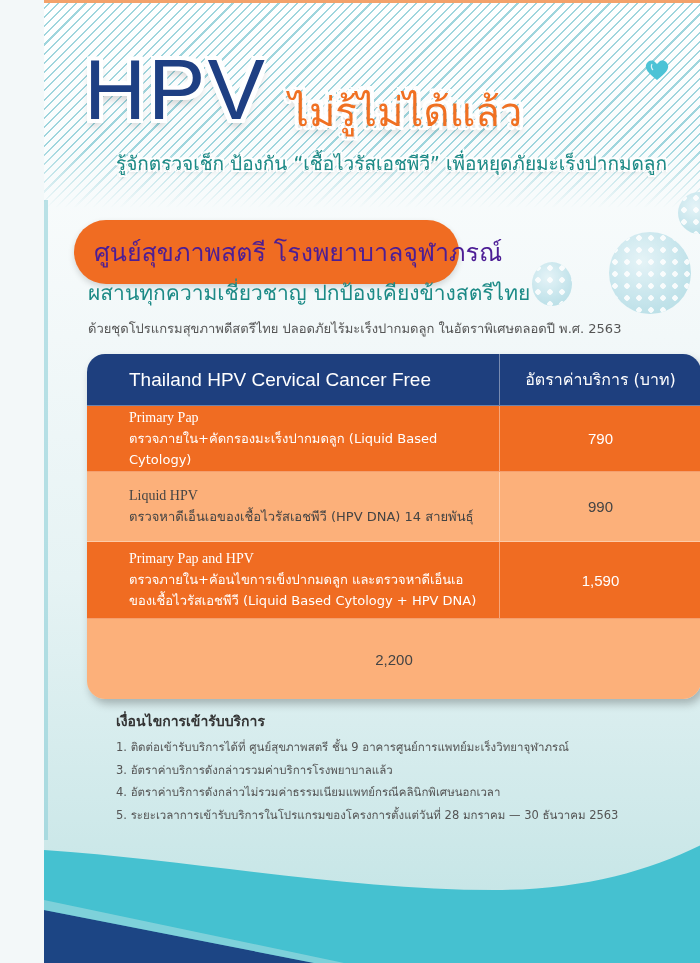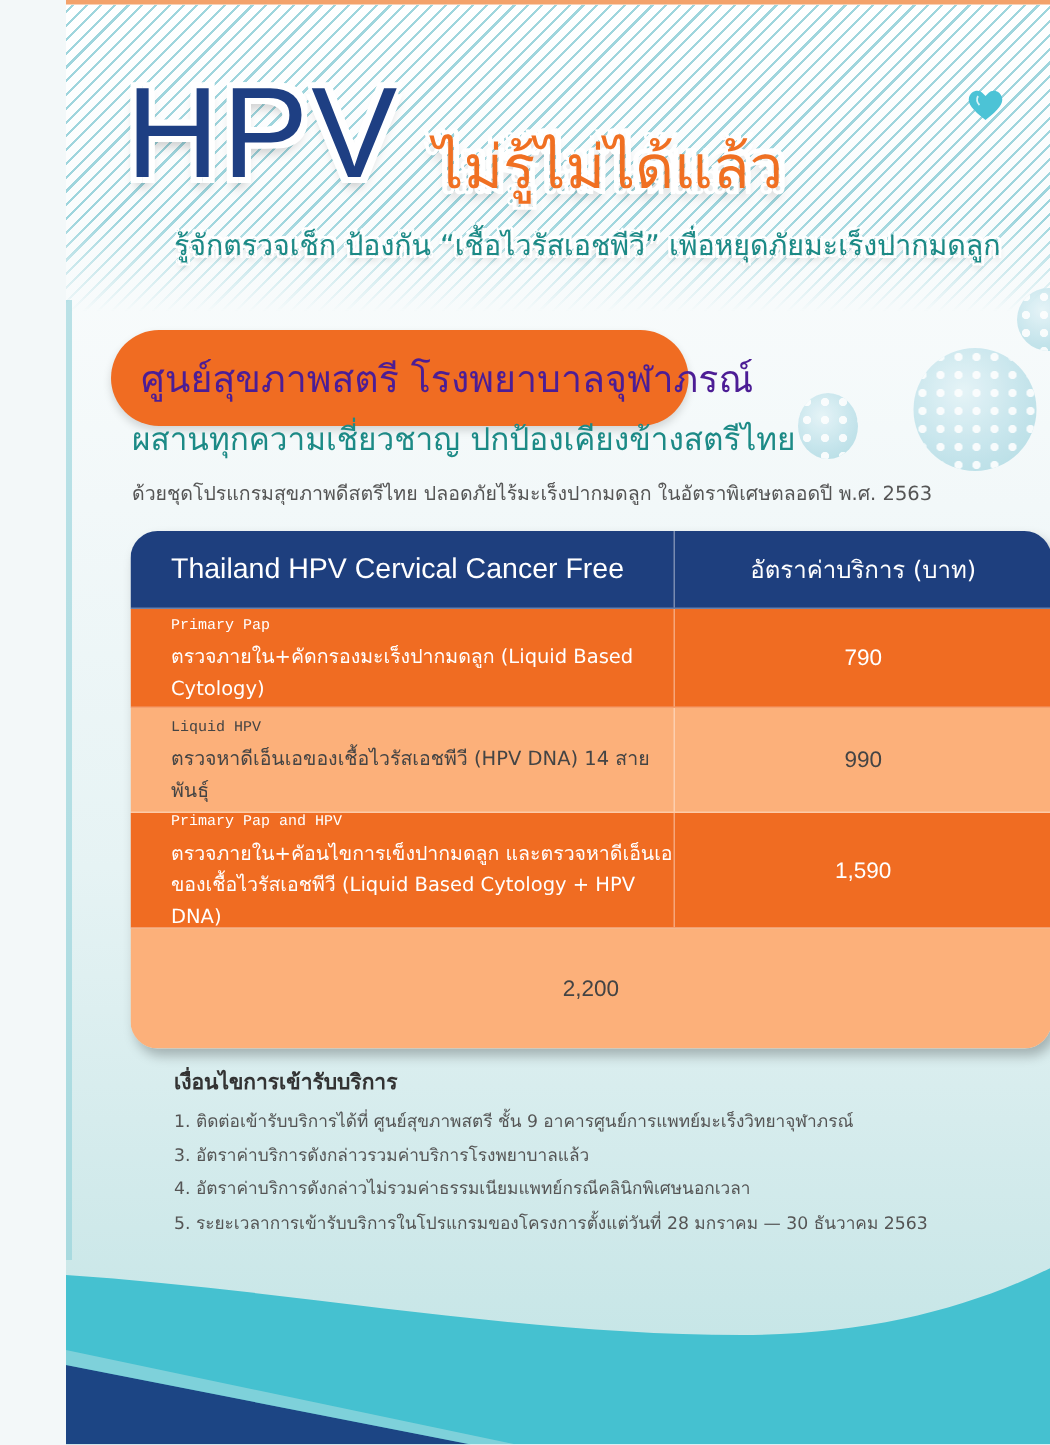--- a/index.html
+++ b/index.html
@@ -36,30 +36,30 @@
     background:#f06c22; box-shadow:0 3px 6px rgba(0,0,0,0.15); display:flex; align-items:center; }
   .pill span { margin-left:20px; font-size:25px; color:#4c1d95; white-space:nowrap; }
 
   .tagline { position:absolute; left:44px; top:276px; font-size:21px; color:#1c8a86; white-space:nowrap; }
   .tagline2 { position:absolute; left:44px; top:318px; font-size:13px; color:#555; white-space:nowrap; }
 
   .table { position:absolute; left:43px; top:354px; width:614px; border-radius:18px 18px 18px 18px; overflow:hidden;
     box-shadow:3px 5px 8px rgba(0,0,0,0.25); }
   .trow { display:flex; border-bottom:1px solid rgba(255,255,255,0.35); }
   .trow:last-child { border-bottom:none; }
-  .c1 { width:363px; box-sizing:border-box; padding-left:27px; display:flex; flex-direction:column; justify-content:center;
+  .c1 { width:413px; box-sizing:border-box; padding-left:42px; display:flex; flex-direction:column; justify-content:center;
     border-right:1px solid rgba(255,255,255,0.4); }
   .c2 { flex:1; display:flex; align-items:center; justify-content:center; }
   .thead { background:#1e3f7e; height:51px; }
   .thead .c1 { font-family:"Liberation Sans", sans-serif; font-size:19px; color:#fff; }
   .thead .c2 { font-size:16px; color:#fff; }
   .dark { background:#f06c22; color:#fff; }
   .light { background:#fcb07a; color:#444; }
   .r1 { height:65px; } .r2 { height:69px; } .r3 { height:76px; } .r4 { height:80px; }
-  .rname { font-family:Liberation Mono, monospace; font-size:10px; line-height:20px; }
+  .rname { font-family:Liberation Serif, serif; font-size:14px; line-height:20px; }
   .rdesc { font-size:13px; line-height:21px; }
   .price { font-family:"Liberation Sans", sans-serif; font-size:15px; }
 
   .cond { position:absolute; left:72px; top:710px; }
   .cond-title { font-size:14px; color:#333; font-weight:bold; margin-bottom:4px; }
   .cond-item { font-size:11.5px; color:#555; line-height:22.5px; white-space:nowrap; }
 
   .wave { position:absolute; left:0; top:820px; width:700px; height:143px; }
 </style>
 </head>

